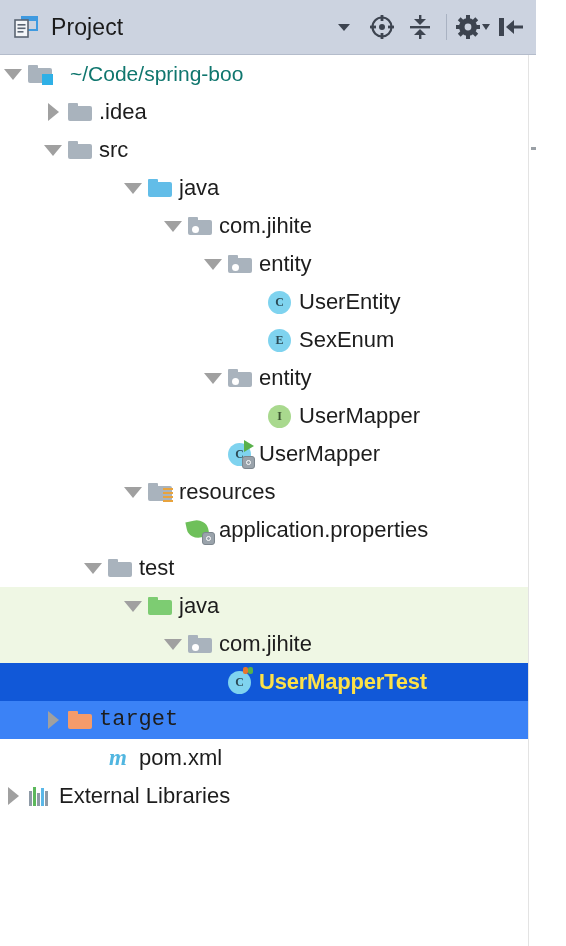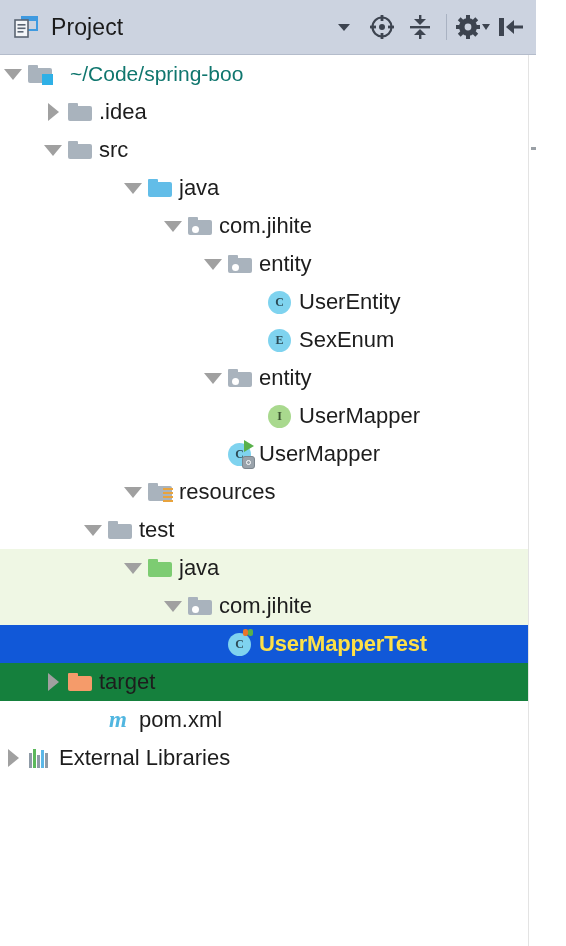--- a/index.html
+++ b/index.html
@@ -83,21 +83,21 @@
   }
   .row {
     position: relative;
     height: 38px;
     display: flex;
     align-items: center;
     box-sizing: border-box;
     white-space: nowrap;
   }
   .row.green { background: #eff7e4; }
-  .row.yellow { background: #15803d; }
+  .row.yellow { background: #3b82f6; font-family: Liberation Mono, monospace; }
   .row.selected { background: #1158d8; }
 
   .twisty {
     position: relative;
     width: 26px;
     height: 38px;
     flex: 0 0 auto;
     display: flex;
     align-items: center;
     justify-content: center;
@@ -552,20 +552,29 @@
               <i></i>
               <i></i>
               <i></i>
               <i></i>
             </span>
           </span>
         </span>
         <span class="label">resources</span>
       </div>
       <div class="row">
+        <span style="display: inline-block; flex: 0 0 auto; width: 160px; height: 38px;"></span>
+        <span class="twisty"></span>
+        <span class="ico">
+          <span class="leaf"></span>
+          <span class="spring-badge"></span>
+        </span>
+        <span class="label">application.properties</span>
+      </div>
+      <div class="row">
         <span style="display: inline-block; flex: 0 0 auto; width: 80px; height: 38px;"></span>
         <span class="twisty">
           <span class="tri-down"></span>
         </span>
         <span class="ico">
           <span class="folder f-gray">
             <span class="tab"></span>
             <span class="body"></span>
           </span>
         </span>

